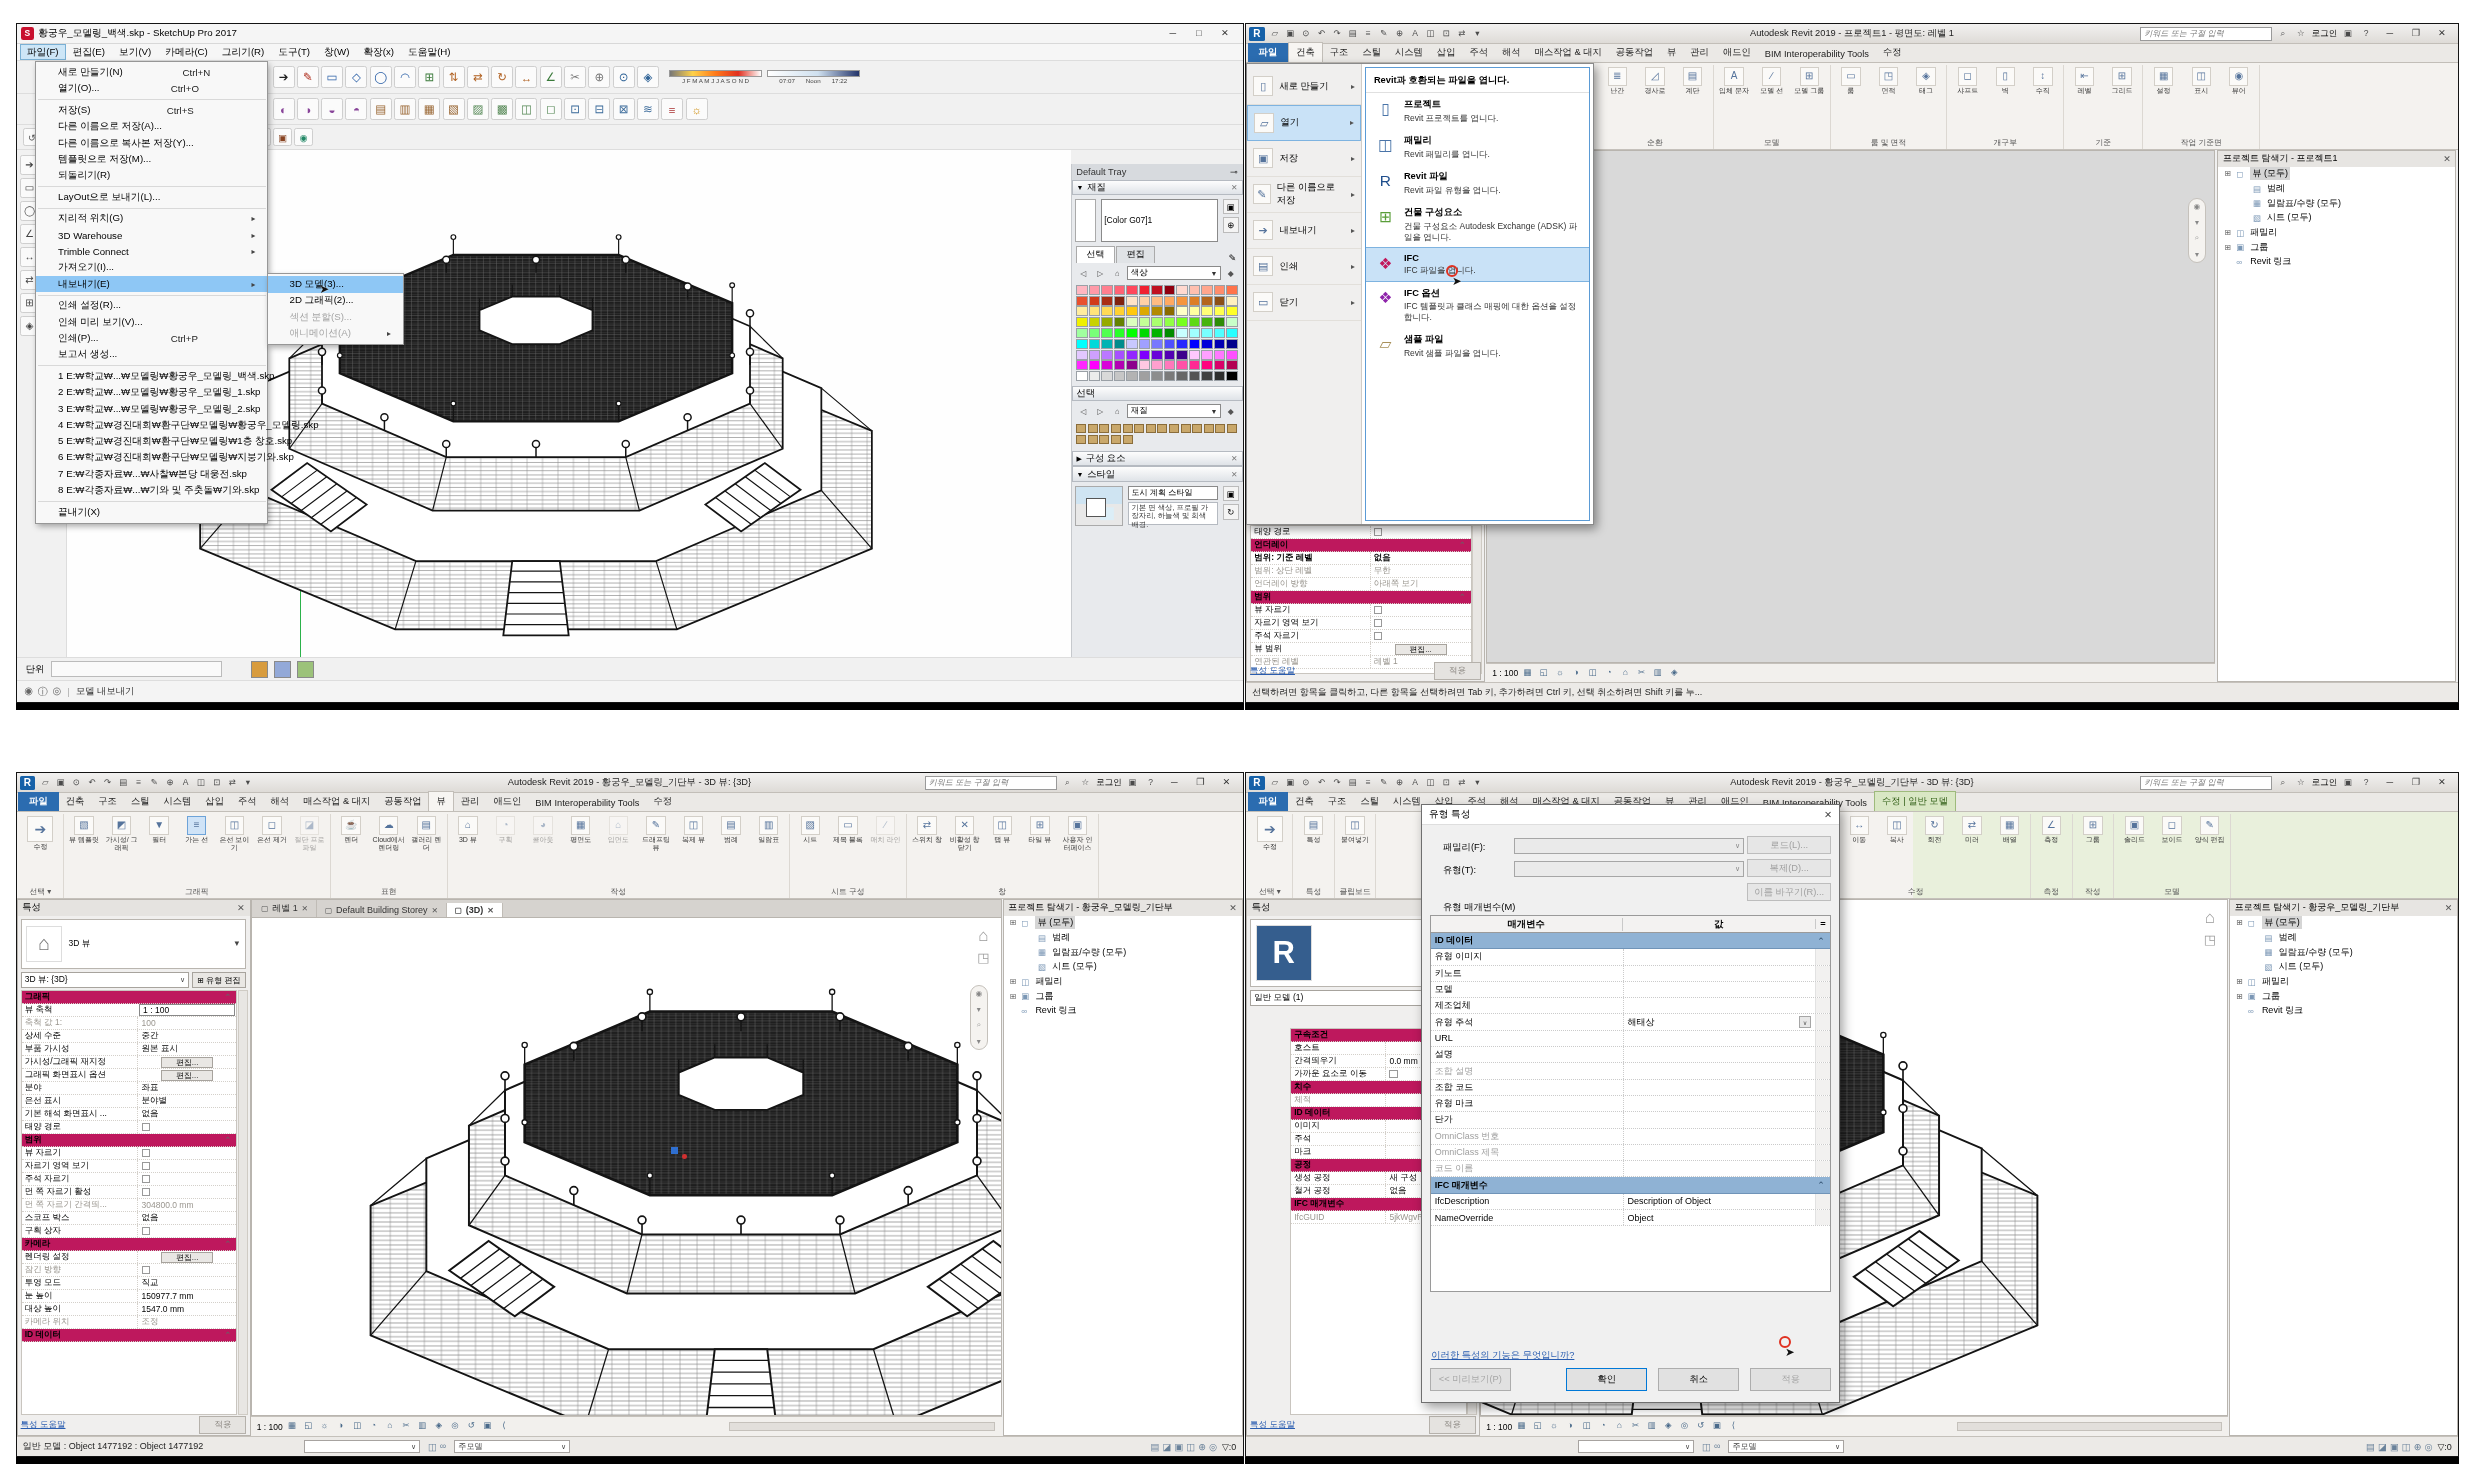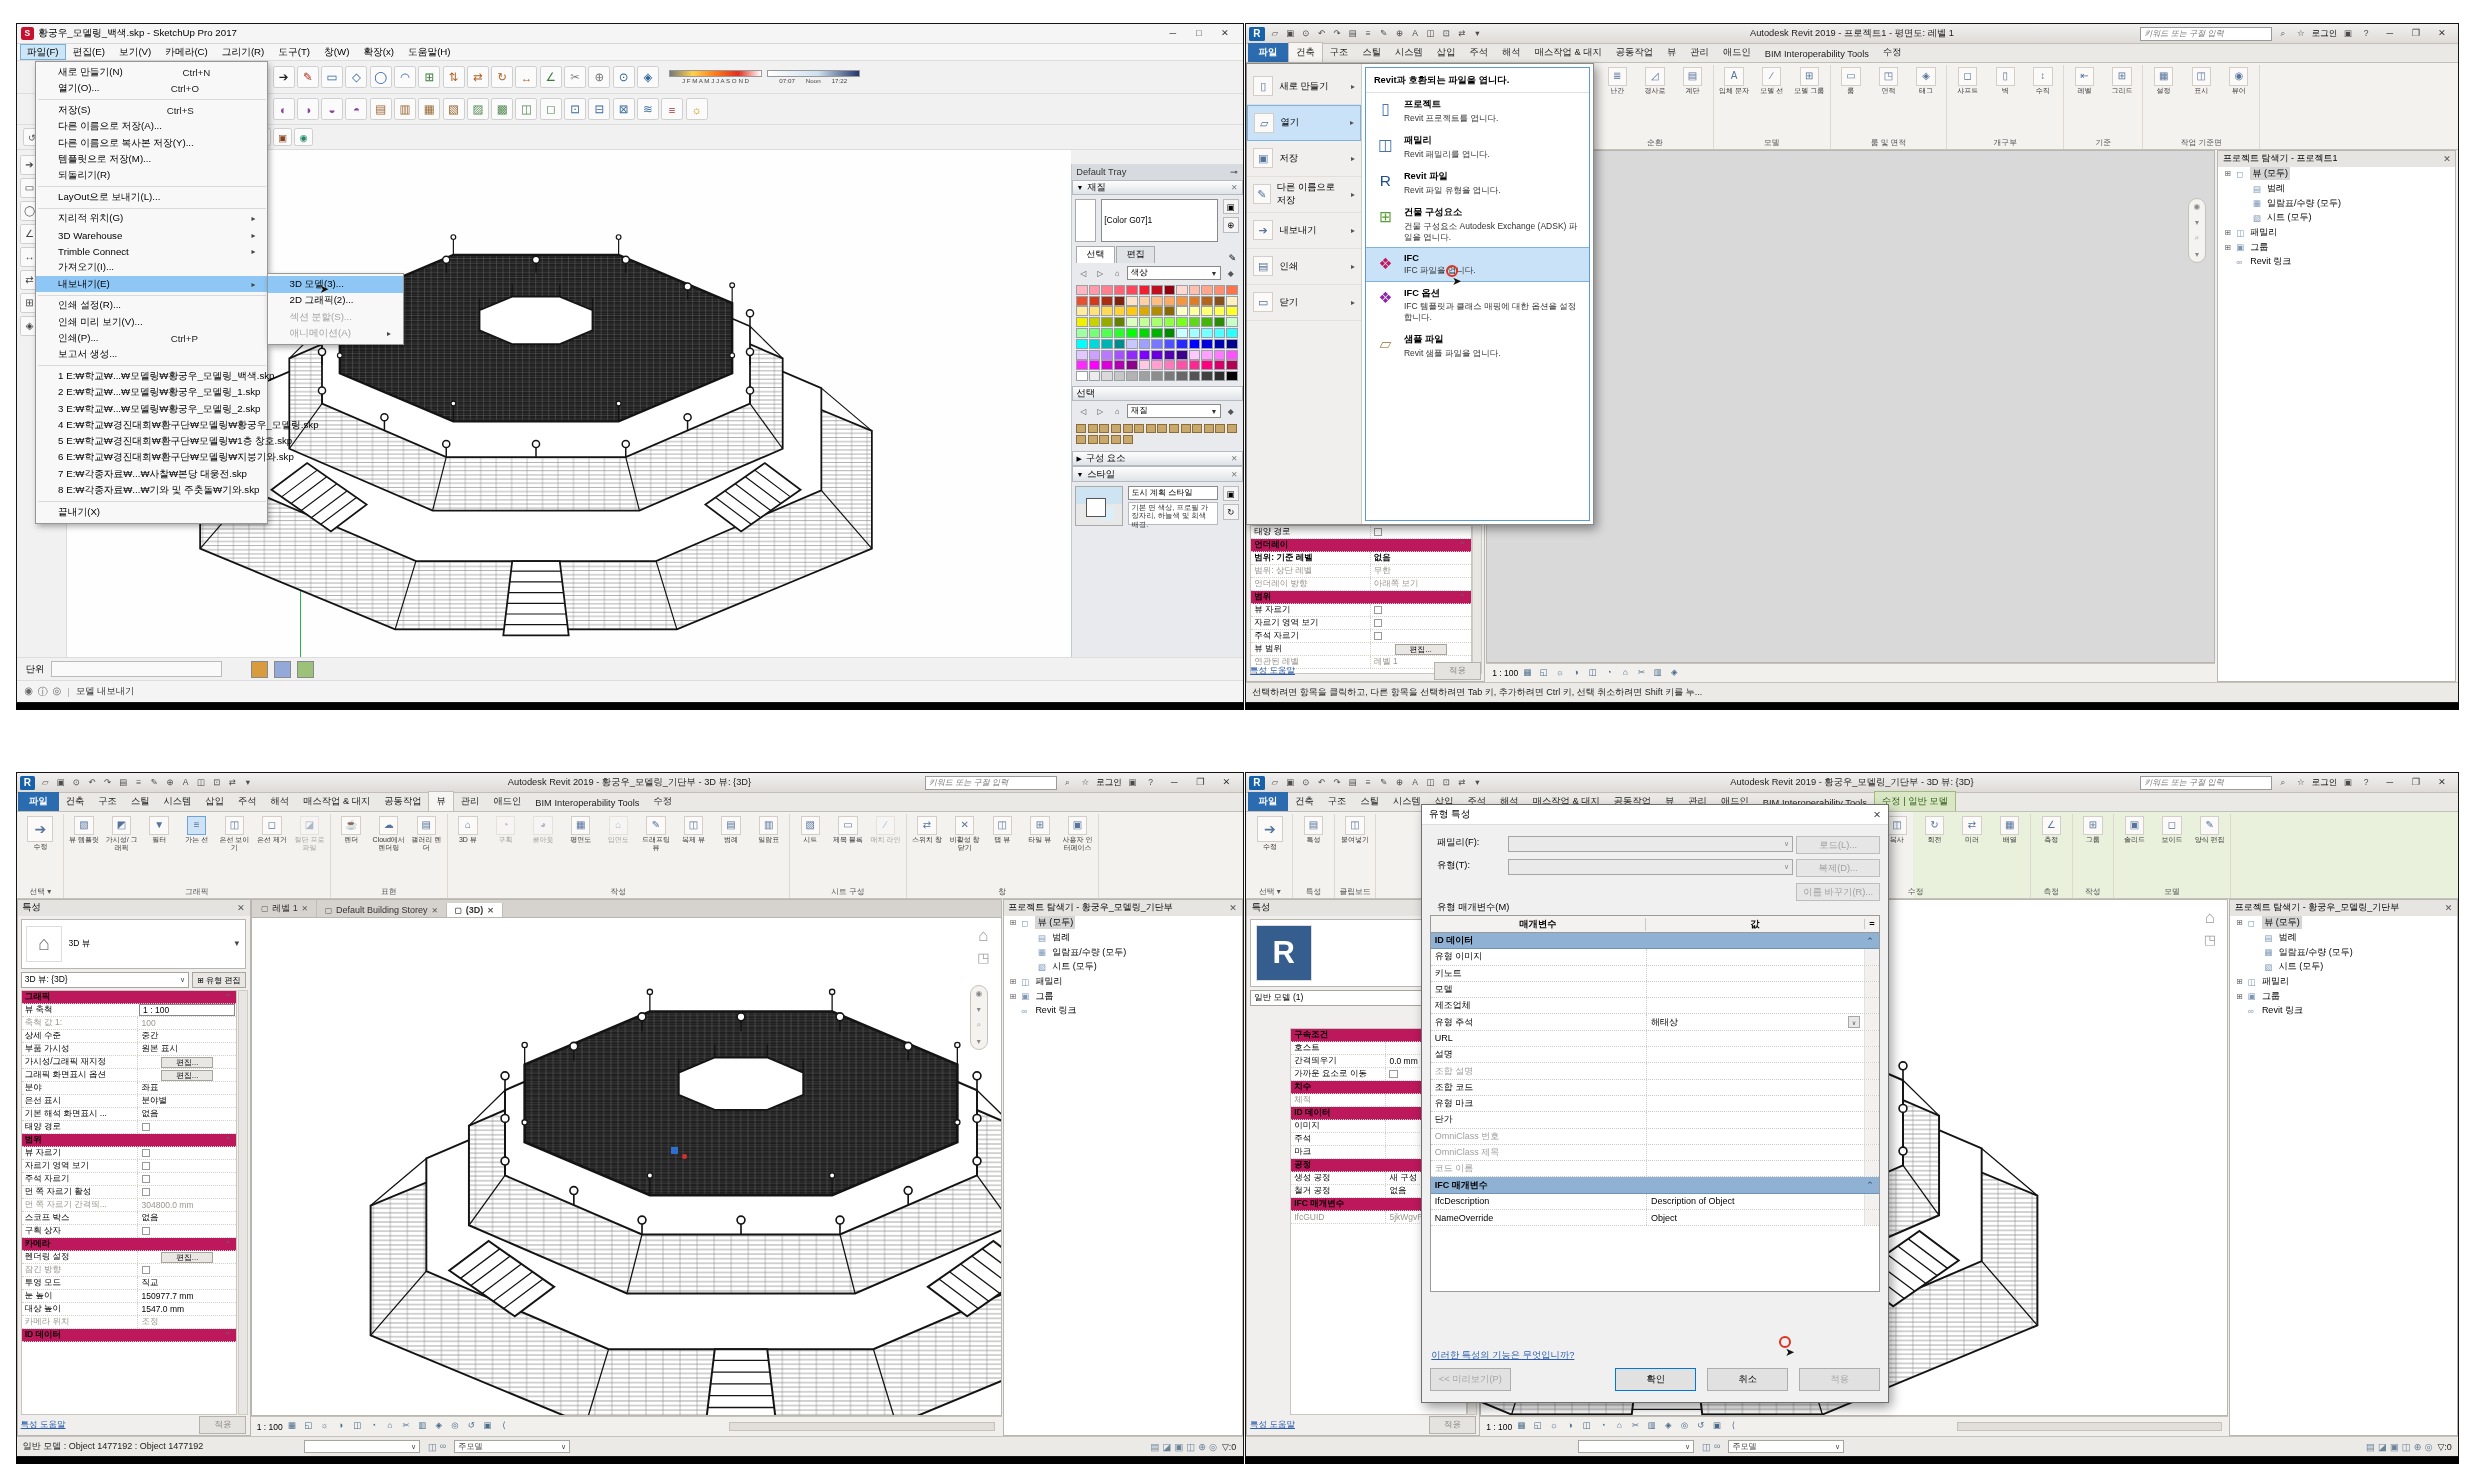--- a/index.html
+++ b/index.html
@@ -164,24 +164,24 @@
   .am-list { flex:1; overflow:hidden; }
   .am-entry { display:flex; gap:7px; padding:5.4px 7.8px; align-items:flex-start; }
   .am-entry .eg { width:23px; height:23px; min-width:23px; text-align:center; line-height:22px; font-size:15.5px; }
   .am-entry .et { font-size:9.3px; font-weight:bold; }
   .am-entry .ed { font-size:8.5px; color:#333; margin-top:1.6px; line-height:1.25; }
   .am-entry.sel { background:#c9e2f7; outline:0.8px solid #7eb3e0; }
   .am-foot { position:absolute; left:124px; right:7.8px; bottom:7.8px; height:23px; display:flex; justify-content:flex-end; gap:9.3px; align-items:center; }
   .am-btn { border:0.8px solid #8a8a8a; background:#f0efee; padding:3.1px 12.4px; font-size:9.3px; }
 
   
-  .dlg { left:175px; top:31px; width:468px; height:599px; z-index:60; background:#f0f0f0; border:0.8px solid #6f6f6f; box-shadow:3.1px 4.7px 11px rgba(0,0,0,.4); font-size:9.3px; }
+  .dlg { left:175px; top:31px; width:419px; height:599px; z-index:60; background:#f0f0f0; border:0.8px solid #6f6f6f; box-shadow:3.1px 4.7px 11px rgba(0,0,0,.4); font-size:9.3px; }
   .dlg-h { height:20px; display:flex; align-items:center; padding:0 7px; background:#fff; border-bottom:0.8px solid #dedede; font-size:9.7px; }
   .dlg-h .px { margin-left:auto; color:#444; }
-  .dlg-row { position:absolute; left:15px; right:7.8px; display:flex; align-items:flex-start; gap:3px; }
+  .dlg-row { position:absolute; left:21px; right:7.8px; display:flex; align-items:flex-end; gap:3px; }
   .dlg-lbl { width:68px; font-size:9.3px; }
   .dcombo { flex:1; height:16.3px; border:0.8px solid #a6a6a6; background:#eaeaea; display:flex; align-items:center; padding:0 3.1px; }
   .dcombo .dd { margin-left:auto; font-size:7px; color:#888; }
   .dbtn { width:84px; height:18px; border:0.8px solid #bdbdbd; background:#e6e6e6; color:#a0a0a0; font-size:9.3px; text-align:center; line-height:16.3px; }
   .dtable { position:absolute; left:7.8px; right:7.8px; top:110px; height:377px; background:#fff; border:0.8px solid #9a9a9a; overflow:hidden; }
   .dthead { display:flex; height:17px; background:#f3f2f1; border-bottom:0.8px solid #9a9a9a; font-weight:bold; align-items:center; }
   .dthead .c1 { width:48%; text-align:center; border-right:0.8px solid #c9c9c9; }
   .dthead .c2 { flex:1; text-align:center; }
   .dthead .c3 { width:15.5px; text-align:center; border-left:0.8px solid #c9c9c9; }
   .drow { display:flex; height:16.3px; border-bottom:0.8px dotted #cbcbcb; font-size:9px; align-items:center; background:#fff; }

